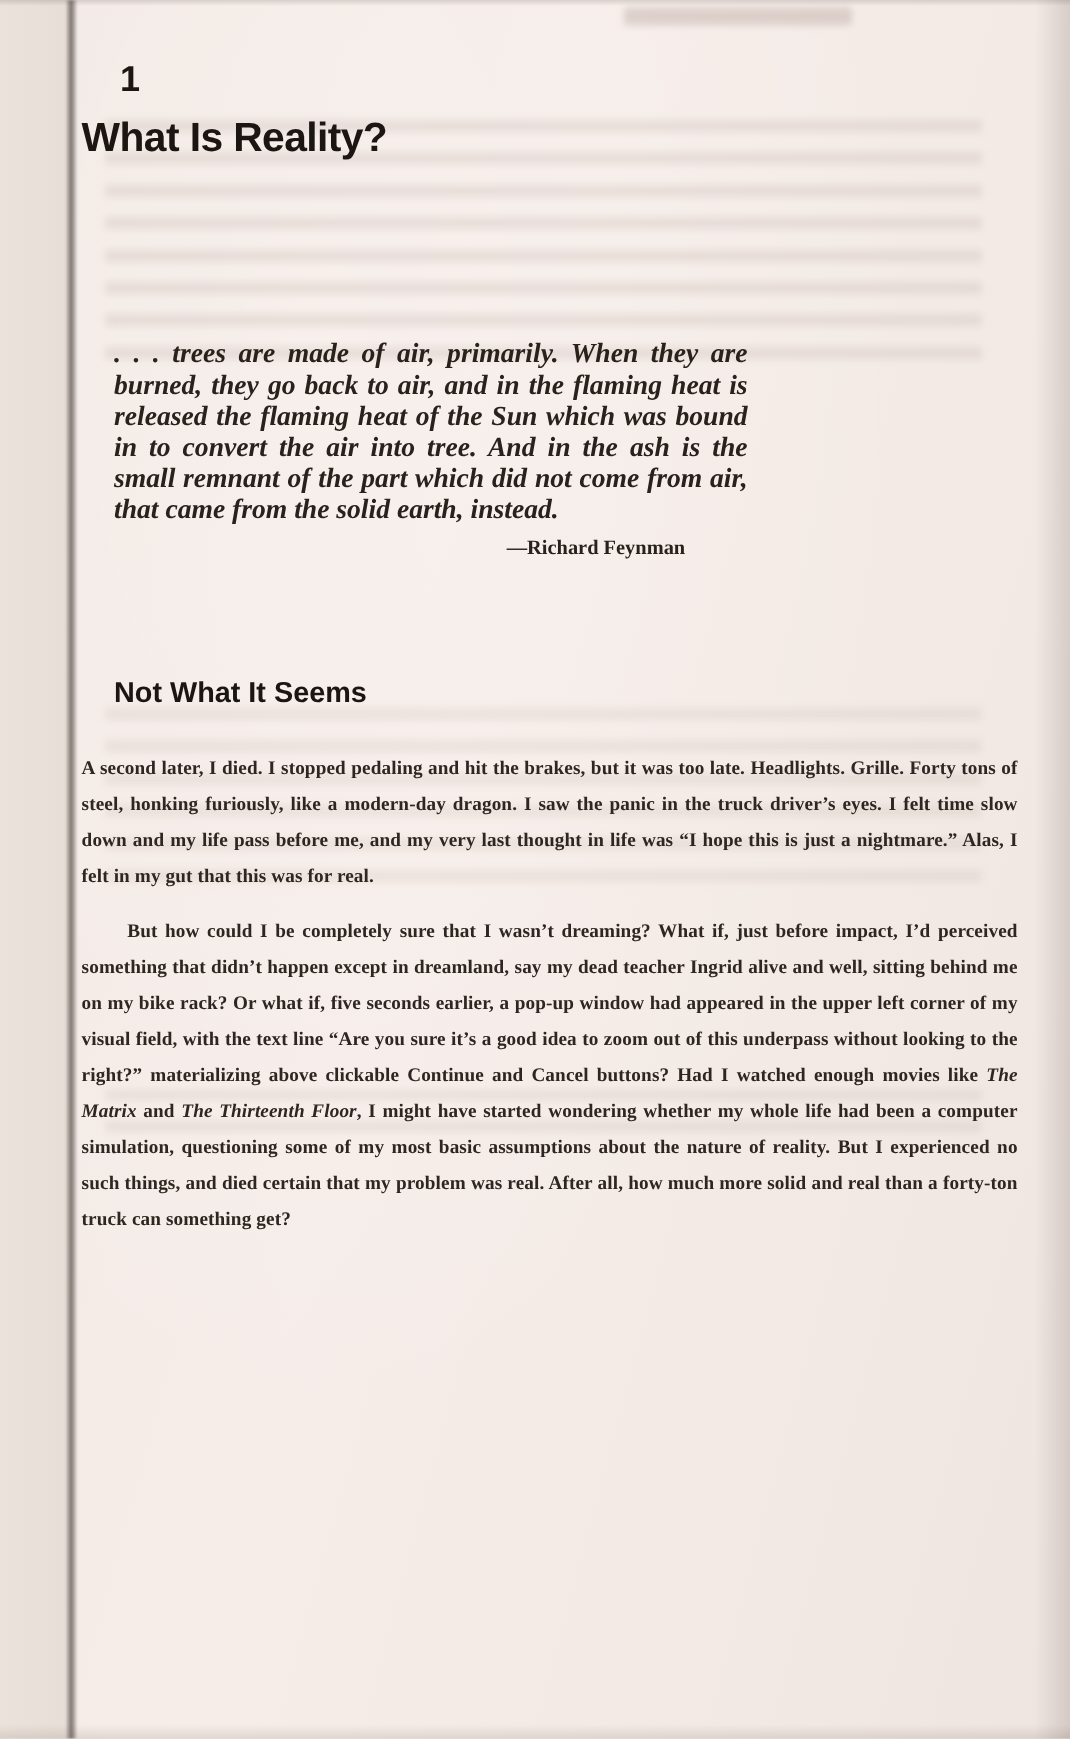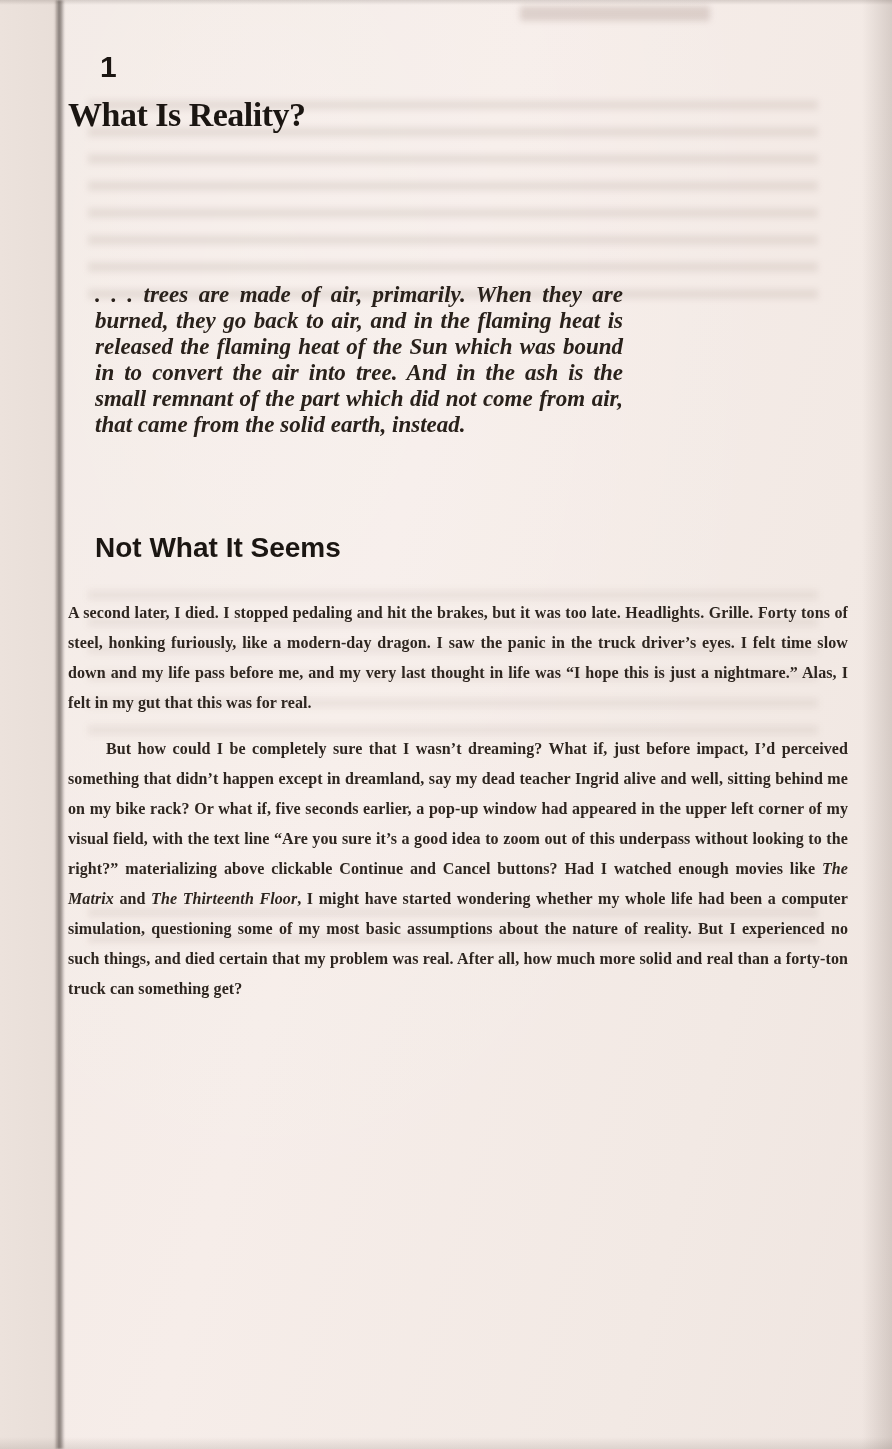--- a/index.html
+++ b/index.html
@@ -86,21 +86,21 @@
   }
   .chapter-number {
     font-family: "Liberation Sans", sans-serif;
     font-weight: bold;
     font-size: 30px;
     line-height: 1;
     color: #1b1612;
     margin-left: 32px;
   }
   .chapter-title {
-    font-family: Liberation Serif, serif;
+    font-family: Liberation Sans, sans-serif;
     font-weight: bold;
     font-size: 34px;
     letter-spacing: -0.5px;
     line-height: 1;
     color: #1b1612;
     margin: 16px 0 0 0;
   }
   .epigraph {
     margin-left: 27px;
     width: 528px;
@@ -123,21 +123,21 @@
     font-weight: bold;
     color: #29211b;
     text-align: right;
   }
   .epigraph-attr.feynman { padding-right: 52px; }
   .epigraph-attr.shakespeare { padding-right: 2px; }
   .italic { font-style: italic; }
   .section-heading {
     font-family: "Liberation Sans", sans-serif;
     font-weight: bold;
-    font-size: 28px;
+    font-size: 24px;
     line-height: 1;
     color: #1b1612;
     margin: 96px 0 0 27px;
   }
   .body-par {
     margin: 0;
     width: 780px;
     font-size: 16px;
     line-height: 30px;
     text-align: justify;
@@ -159,20 +159,21 @@
   <div class="ghost g3"></div>
 
   <div class="content">
 
     <div class="chapter-number">1</div>
 
     <h1 class="chapter-title">What Is Reality?</h1>
 
     <div class="epigraph first">
       <p class="epigraph-text">. . . trees are made of air, primarily. When they are burned, they go back to air, and in the flaming heat is released the flaming heat of the Sun which was bound in to convert the air into tree. And in the ash is the small remnant of the part which did not come from air, that came from the solid earth, instead.</p>
+      <p class="epigraph-attr feynman">—Richard Feynman</p>
     </div>
 
     <div class="epigraph second">
     </div>
 
     <h2 class="section-heading">Not What It Seems</h2>
 
     <p class="body-par first">A second later, I died. I stopped pedaling and hit the brakes, but it was too late. Headlights. Grille. Forty tons of steel, honking furiously, like a modern-day dragon. I saw the panic in the truck driver’s eyes. I felt time slow down and my life pass before me, and my very last thought in life was “I hope this is just a nightmare.” Alas, I felt in my gut that this was for real.</p>
 
     <p class="body-par second"><span>But how could I be completely sure that I wasn’t dreaming? What if, just before impact, I’d perceived something that didn’t happen except in dreamland, say my dead teacher Ingrid alive and well, sitting behind me on my bike rack? Or what if, five seconds earlier, a pop-up window had appeared in the upper left corner of my visual field, with the text line “Are you sure it’s a good idea to zoom out of this underpass without looking to the right?” materializing above clickable Continue and Cancel buttons? Had I watched enough movies like </span><span class="italic">The Matrix</span><span> and </span><span class="italic">The Thirteenth Floor</span><span>, I might have started wondering whether my whole life had been a computer simulation, questioning some of my most basic assumptions about the nature of reality. But I experienced no such things, and died certain that my problem was real. After all, how much more solid and real than a forty-ton truck can something get?</span></p>

